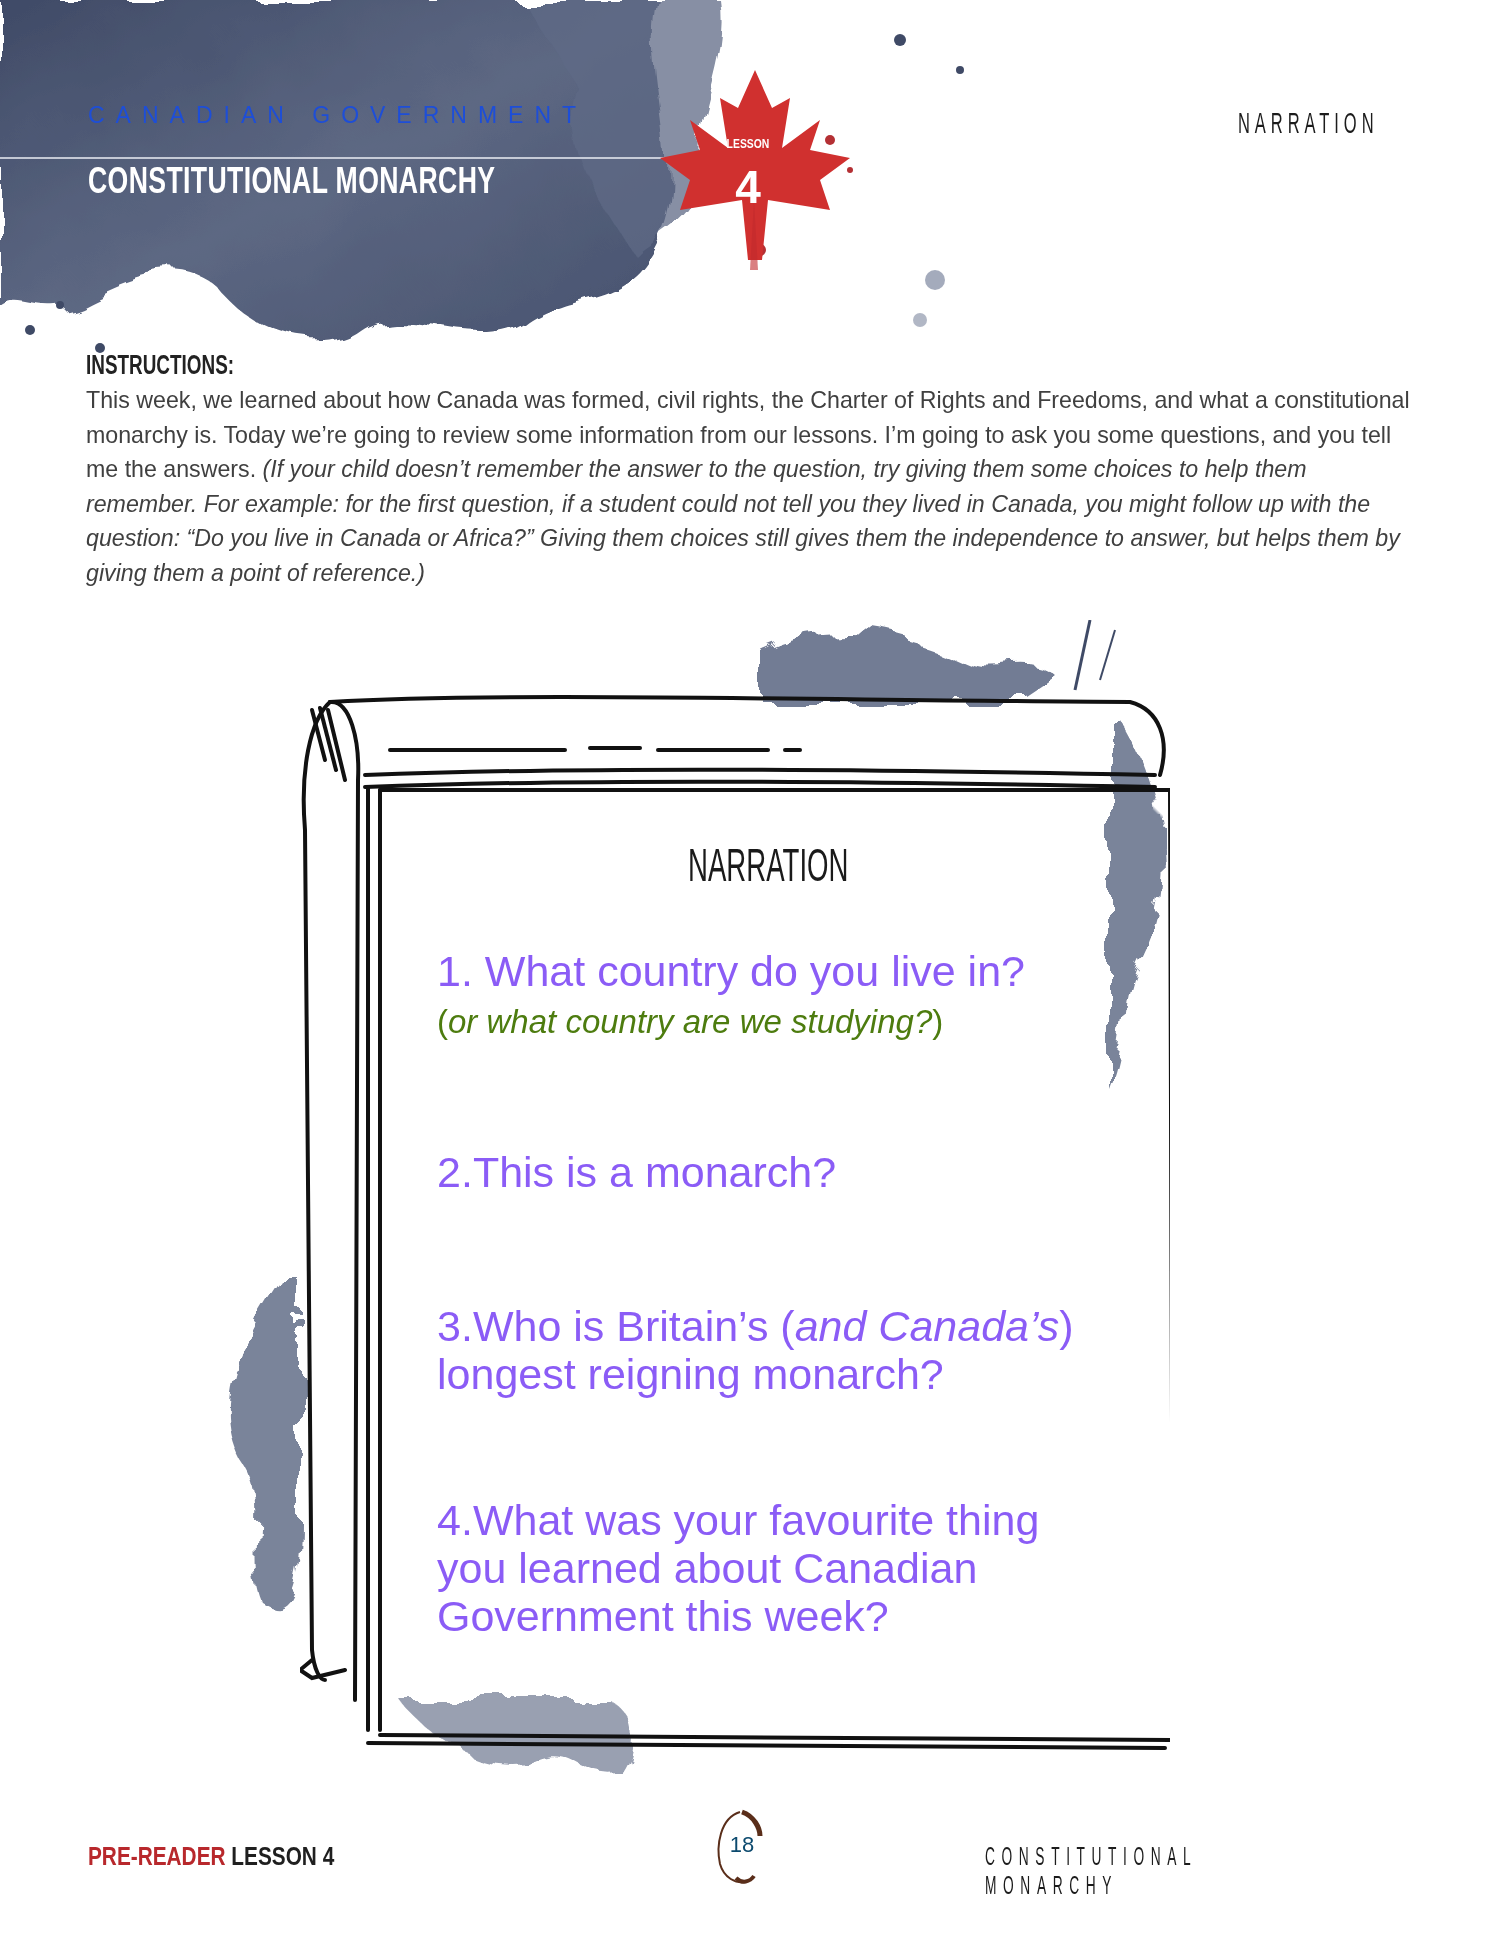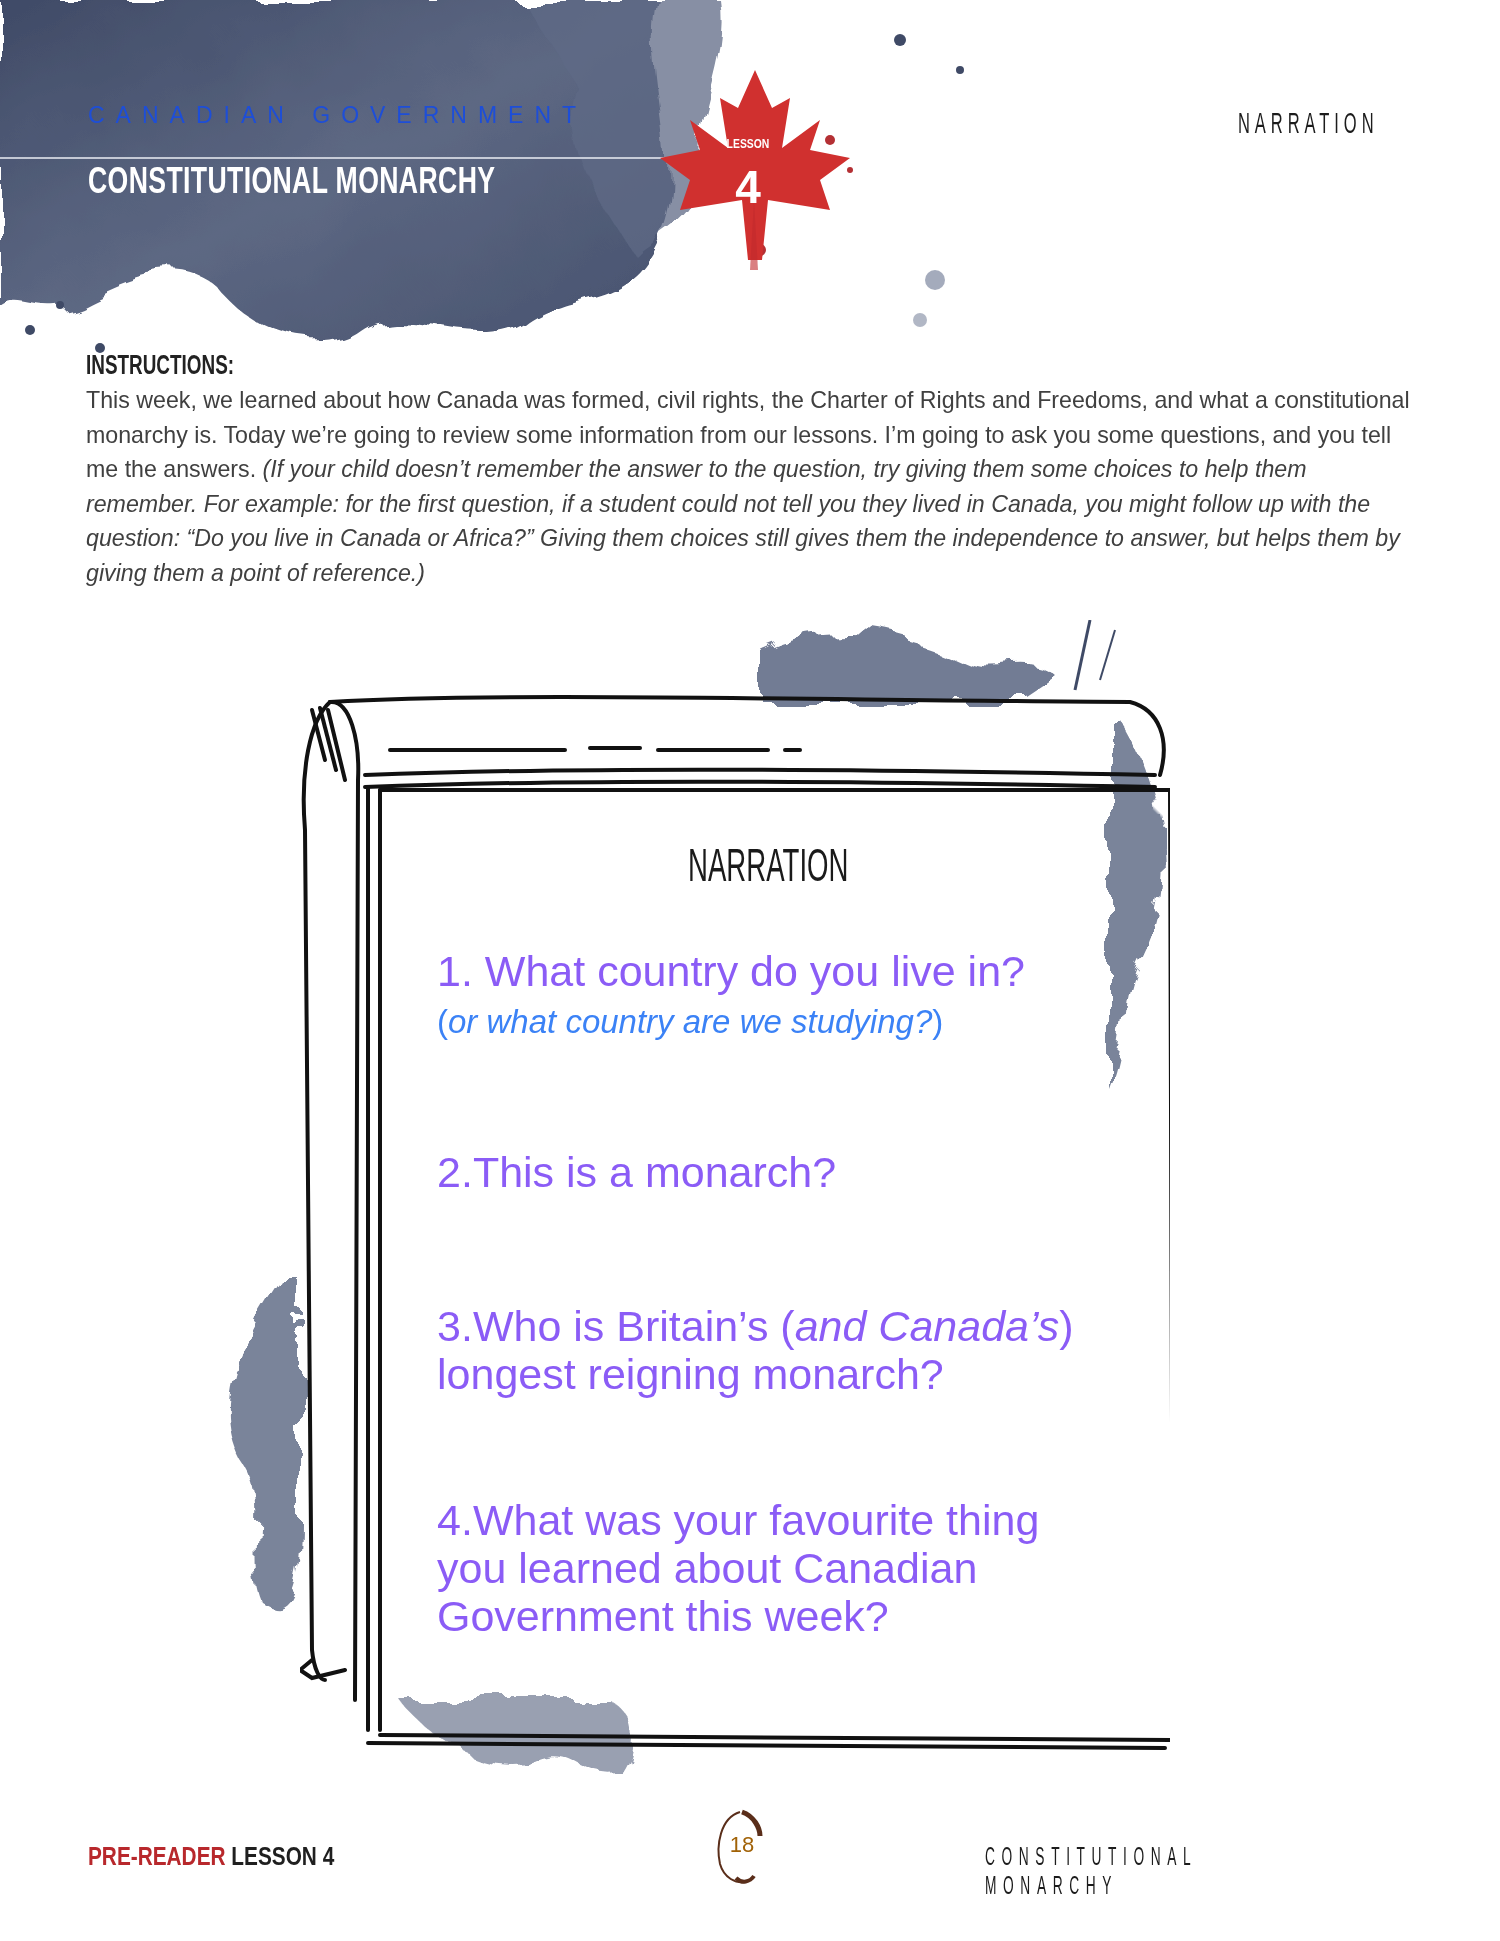--- a/index.html
+++ b/index.html
@@ -53,36 +53,36 @@
 
     
     .book-svg { left: 300px; top: 680px; width: 870px; height: 1110px; }
 
     .book-title {
       left: 640px; top: 838px; width: 240px; text-align: center; font-size: 46px;
       color: #1a1a1a; transform: scaleX(0.6); transform-origin: center top;
     }
     .q { left: 437px; font-size: 43px; line-height: 48px; color: #8b5cf6; font-weight: 300; width: 700px; }
     .q1 { top: 947px; }
-    .q1-sub { left: 437px; top: 1003px; font-size: 33px; color: #3b82f6; font-weight: 300; }
+    .q1-sub { left: 437px; top: 1003px; font-size: 33px; color: #4d7c0f; font-weight: 300; }
     .q1-sub em { font-style: italic; }
     .q2 { top: 1148px; }
     .q3 { top: 1302px; }
     .q3 em { }
     .q4 { top: 1496px; }
 
     
     .footer-left {
       left: 88px; top: 1841px; font-size: 26px; font-weight: bold;
       transform: scaleX(0.8); transform-origin: left top;
     }
     .footer-left .accent { color: #b8282c; }
     .footer-left .rest { color: #1f1f1f; }
     .page-ring { left: 710px; top: 1806px; width: 66px; height: 80px; }
-    .page-num { left: 722px; top: 1832px; width: 40px; text-align: center; font-size: 22px; color: #a16207; font-weight: 300; }
+    .page-num { left: 722px; top: 1832px; width: 40px; text-align: center; font-size: 22px; color: #0c4a6e; font-weight: 300; }
     .footer-right {
       left: 985px; top: 1842px; font-size: 25px; letter-spacing: 12px; color: #1c1c1c;
       transform: scaleX(0.55); transform-origin: left top;
     }
   </style>
 </head>
 <body>
 
 <svg class="abs splash-header" viewBox="0 0 1500 380" preserveAspectRatio="none">
   <defs>

